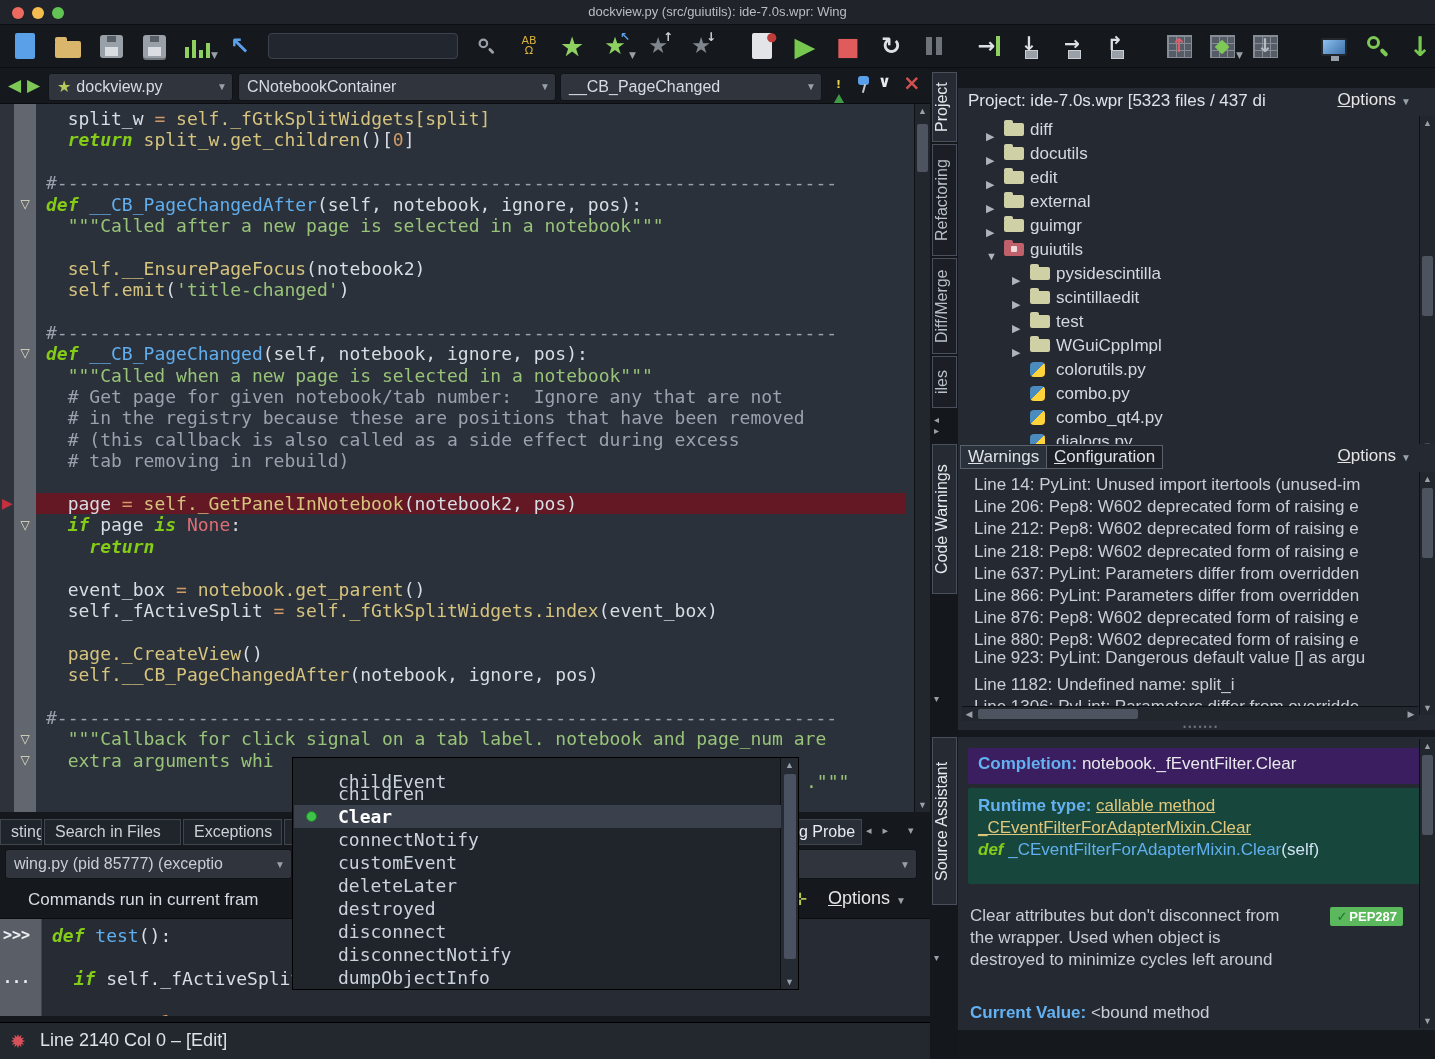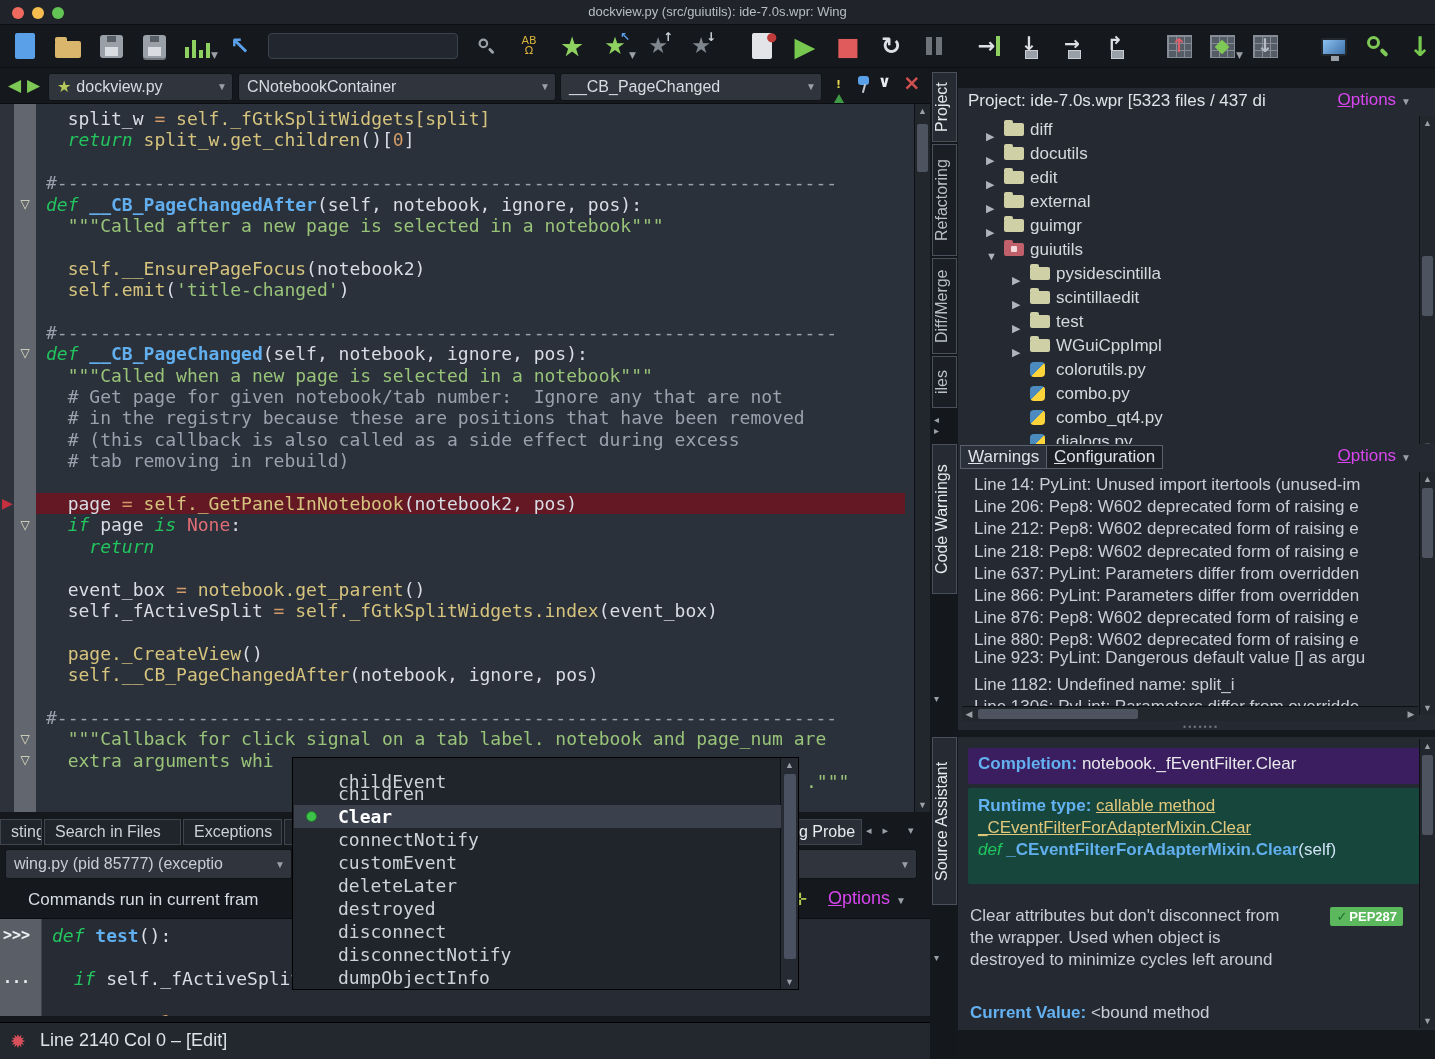--- a/index.html
+++ b/index.html
@@ -74,22 +74,22 @@
   .gutter-strip { position:absolute; left:14px; top:0; width:22px; height:100%; background:#62676f; }
   .gutter-dark { position:absolute; left:0; top:0; width:14px; height:100%; background:#2e333b; }
   #code { position:absolute; left:0; top:0; width:905px; padding-top:4px;
     font-family:"DejaVu Sans Mono",monospace; font-size:18px; line-height:21.4px; }
   .code-line { height:21.4px; white-space:pre; padding-left:46px; overflow:hidden; }
   .code-line.hl { background:#641824; margin-left:36px; padding-left:10px; }
   .fold-mark { position:absolute; left:15px; width:20px; text-align:center; color:#e6e3c6;
     font-size:12px; line-height:21.4px; font-family:"DejaVu Sans",sans-serif; }
   .bp-mark { position:absolute; left:2px; width:12px; color:#c4303f; font-size:14px;
     line-height:21.4px; font-family:"DejaVu Sans",sans-serif; }
-  .tk-k { color:#22c55e; font-style:italic; font-weight:normal; }
-  .tk-fn { color:#61afef; font-weight:bold; }
+  .tk-k { color:#84cc16; font-style:italic; font-weight:bold; }
+  .tk-fn { color:#61afef; font-weight:normal; }
   .tk-s { color:#98c379; }
   .tk-c { color:#9aa2af; }
   .tk-op { color:#d19a66; }
   .tk-num { color:#d19a66; }
   .tk-t { color:#d8dce4; }
   .tk-m { color:#d6c47e; }
   .tk-red { color:#e06c75; }
   .tk-err { color:#d8dce4; border-bottom:2px solid #c9b84a; }
   .doc-tail { position:absolute; color:#98c379; font-family:"DejaVu Sans Mono",monospace;
     font-size:18px; line-height:21.4px; }
@@ -114,21 +114,21 @@
 
   .probebar { position:absolute; left:0; top:778px; width:930px; height:36px; background:#15181d; }
   .select { position:absolute; top:3px; height:30px; background:#2f343d; border:1px solid #101317;
     border-radius:3px; color:#c9ced6; font-size:16px; line-height:28px; padding:0 20px 0 8px;
     overflow:hidden; white-space:nowrap; }
   .select .dd { position:absolute; right:6px; top:1px; color:#9aa0a8; font-size:10px; }
 
   .captionrow { position:absolute; left:0; top:816px; width:930px; height:34px; background:#15181d; }
   .caption { position:absolute; left:28px; top:6px; font-size:17px; color:#d7dbe2; white-space:nowrap; }
   .plus-ico { position:absolute; left:793px; top:5px; color:#b4c94f; font-size:17px; font-family:"DejaVu Sans",sans-serif; }
-  .optlabel { font-size:18px; color:#d946ef; }
+  .optlabel { font-size:18px; color:#e5e5e5; }
   .optdd { color:#9aa0a8; font-size:10px; margin-left:6px; }
 
   
   .console { position:absolute; left:0; top:850px; width:930px; height:98px; background:#272c34;
     border-top:1px solid #0b0d10; overflow:hidden; }
   .con-gutter { position:absolute; left:0; top:0; width:42px; height:100%; background:#5a5f67; border-right:1px solid #41454c; }
   .con-line { position:relative; height:21.4px; white-space:pre; padding-left:52px;
     font-family:"DejaVu Sans Mono",monospace; font-size:18px; line-height:21.4px; }
   .con-prompt { position:absolute; left:3px; top:0; width:40px; color:#eceef2; font-size:15px; font-weight:bold; }
 

